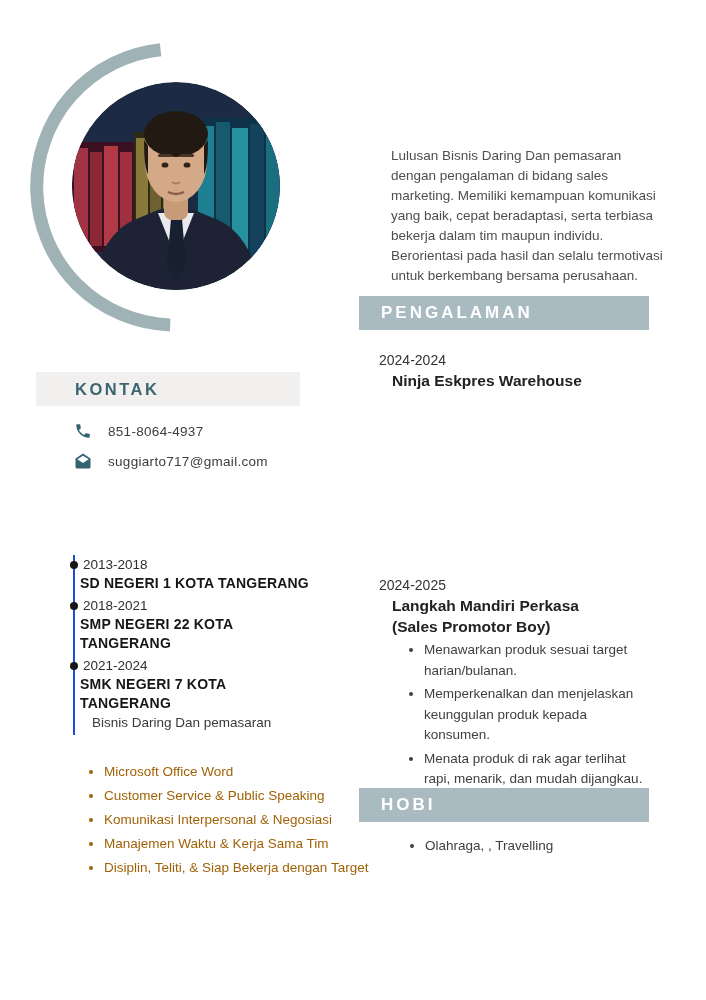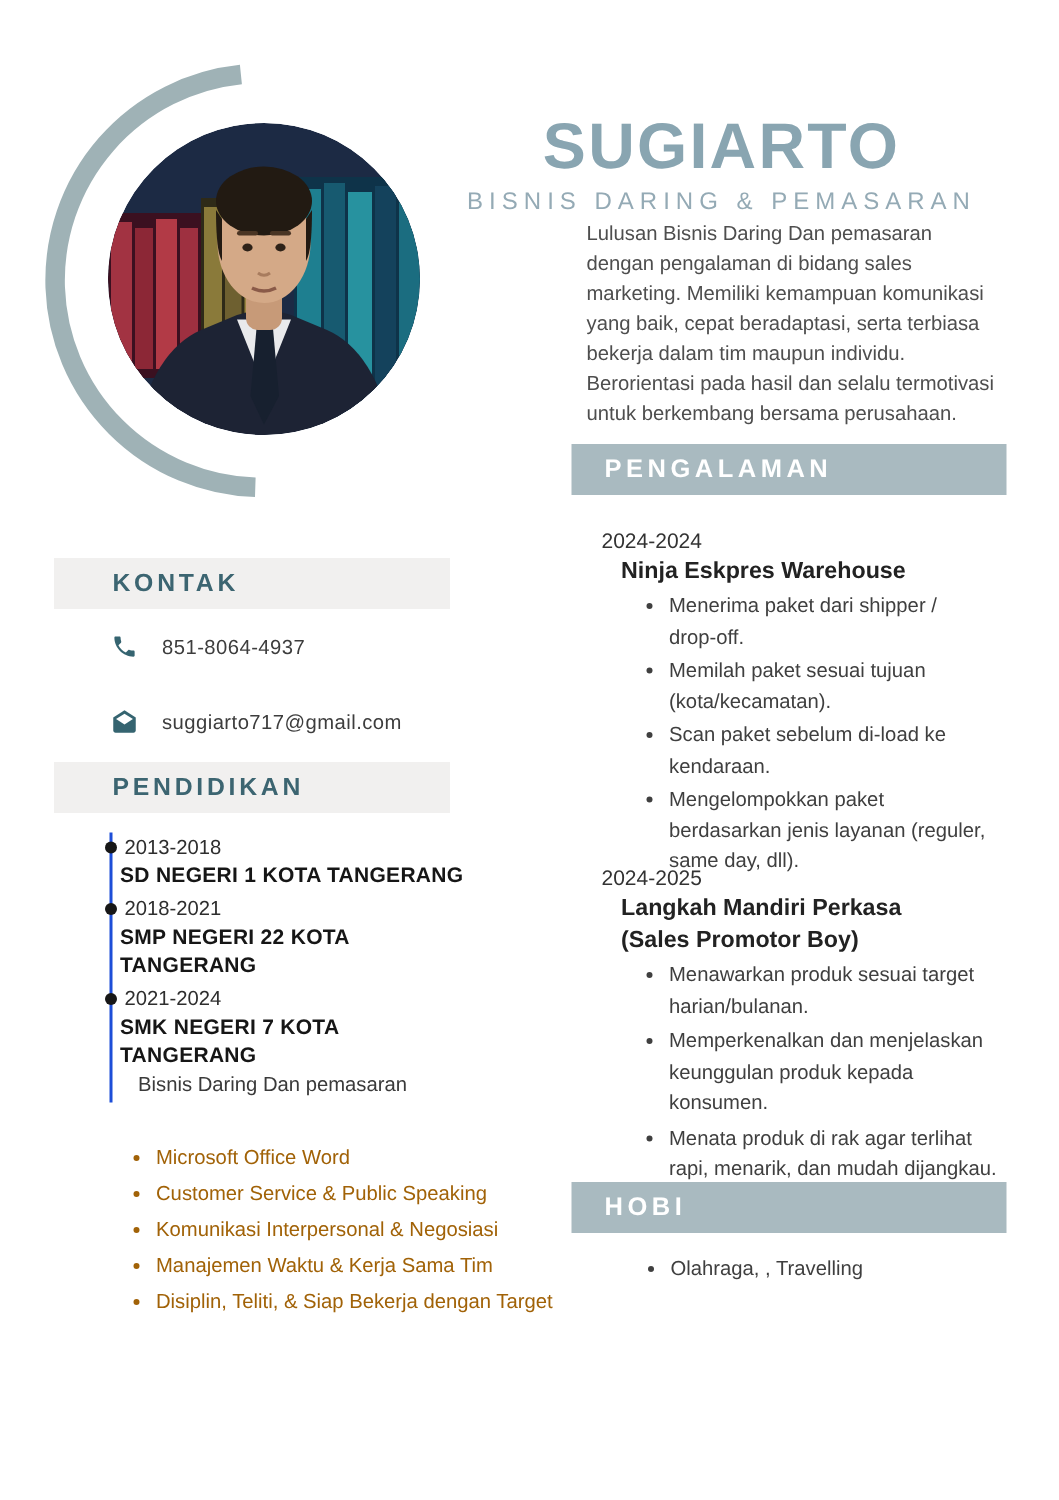--- a/index.html
+++ b/index.html
@@ -10,21 +10,21 @@
   
   .arc{position:absolute;left:0;top:0;}
   .photo{position:absolute;left:72px;top:82px;width:208px;height:208px;border-radius:50%;overflow:hidden;}
   .name-block{position:absolute;left:300px;top:74px;width:362px;text-align:center;}
   .name{font-size:43px;font-weight:800;letter-spacing:1.5px;color:#89a5b1;line-height:48px;}
   .subtitle{margin-top:3px;font-size:16px;font-weight:500;letter-spacing:4px;color:#94aab5;line-height:20px;}
   .summary{position:absolute;left:391px;top:146px;width:276px;margin:0;
     font-size:13.5px;line-height:20px;color:#4e4e4e;}
   
   .left-col{position:absolute;left:36px;top:372px;width:264px;height:560px;}
-  .right-col{position:absolute;left:381px;top:296px;width:292px;height:600px;}
+  .right-col{position:absolute;left:359px;top:296px;width:292px;height:600px;}
   .lbar{position:absolute;left:0;width:264px;height:34px;background:#f1f0ef;
     display:flex;align-items:center;padding-left:39px;box-sizing:border-box;}
   .lbar span{font-size:16.5px;font-weight:800;letter-spacing:2.5px;color:#3c6571;}
   .rbar{position:absolute;left:0;width:290px;height:34px;background:#a9bac0;
     display:flex;align-items:center;padding-left:22px;box-sizing:border-box;}
   .rbar span{font-size:17px;font-weight:800;letter-spacing:3px;color:#ffffff;}
   
   .contact-row{position:absolute;left:38px;display:flex;align-items:center;gap:16px;}
   .cicon{width:18px;height:18px;flex:0 0 auto;}
   .ctext{font-size:13.5px;color:#3d3d3d;letter-spacing:0.3px;}
@@ -94,51 +94,44 @@
         <rect x="86" y="72" width="14" height="3" rx="1.5" fill="#4a3524"></rect>
         <rect x="108" y="72" width="14" height="3" rx="1.5" fill="#4a3524"></rect>
         <ellipse cx="93" cy="83" rx="3.4" ry="2.6" fill="#2e2218"></ellipse>
         <ellipse cx="115" cy="83" rx="3.4" ry="2.6" fill="#2e2218"></ellipse>
         <path d="M100,100 Q104,103 108,100" fill="none" stroke="#a87c5e" stroke-width="2"></path>
         <path d="M96,110 Q104,114 112,110" fill="none" stroke="#8a5a48" stroke-width="2.4"></path>
       </g>
     </svg>
   </div>
 
-  <div class="name-block">
-    <div class="name">SUGIARTO</div>
-    <div class="subtitle">BISNIS DARING &amp; PEMASARAN</div>
-  </div>
 
   <p class="summary">Lulusan Bisnis Daring Dan pemasaran dengan pengalaman di bidang sales marketing. Memiliki kemampuan komunikasi yang baik, cepat beradaptasi, serta terbiasa bekerja dalam tim maupun individu. Berorientasi pada hasil dan selalu termotivasi untuk berkembang bersama perusahaan.</p>
 
   <div class="left-col">
 
     <div class="lbar" style="top:0;">
       <span>KONTAK</span>
     </div>
 
     <div class="contact-row" style="top:50px;">
       <svg class="cicon" viewBox="0 0 24 24">
         <path fill="#356470" d="M6.6 10.8c1.4 2.8 3.8 5.1 6.6 6.6l2.2-2.2c.3-.3.7-.4 1-.2 1.1.4 2.3.6 3.6.6.6 0 1 .4 1 1V20c0 .6-.4 1-1 1C10.8 21 3 13.2 3 4c0-.6.4-1 1-1h3.5c.6 0 1 .4 1 1 0 1.2.2 2.4.6 3.6.1.3 0 .7-.2 1l-2.3 2.2z"></path>
       </svg>
       <span class="ctext">851-8064-4937</span>
     </div>
 
-    <div class="contact-row" style="top:100px;">
+    <div class="contact-row" style="top:80px;">
       <svg class="cicon" viewBox="0 0 24 24">
         <path fill="#356470" d="M12 2 2 8.5V20c0 1.1.9 2 2 2h16c1.1 0 2-.9 2-2V8.5L12 2z"></path>
         <path fill="#ffffff" d="M4.5 9.8 12 14.6l7.5-4.8L12 5 4.5 9.8z"></path>
       </svg>
       <span class="ctext">suggiarto717@gmail.com</span>
     </div>
 
-    <div class="lbar" style="top:136px;">
-      <span>PENDIDIKAN</span>
-    </div>
 
     <div class="timeline">
       <div class="t-entry">
         <div class="t-date">2013-2018</div>
         <div class="t-school">SD NEGERI 1 KOTA TANGERANG</div>
       </div>
       <div class="t-entry">
         <div class="t-date">2018-2021</div>
         <div class="t-school">SMP NEGERI 22 KOTA TANGERANG</div>
       </div>
@@ -161,26 +154,20 @@
 
   <div class="right-col">
 
     <div class="rbar" style="top:0;">
       <span>PENGALAMAN</span>
     </div>
 
     <div class="job" style="top:55px;">
       <div class="jdate">2024-2024</div>
       <div class="jcompany">Ninja Eskpres Warehouse</div>
-      <ul class="jbullets">
-        <li>Menerima paket dari shipper / drop-off.</li>
-        <li>Memilah paket sesuai tujuan (kota/kecamatan).</li>
-        <li>Scan paket sebelum di-load ke kendaraan.</li>
-        <li>Mengelompokkan paket berdasarkan jenis layanan (reguler, same day, dll).</li>
-      </ul>
     </div>
 
     <div class="job job2" style="top:280px;">
       <div class="jdate">2024-2025</div>
       <div class="jcompany">Langkah Mandiri Perkasa (Sales Promotor Boy)</div>
       <ul class="jbullets">
         <li>Menawarkan produk sesuai target harian/bulanan.</li>
         <li>Memperkenalkan dan menjelaskan keunggulan produk kepada konsumen.</li>
         <li>Menata produk di rak agar terlihat rapi, menarik, dan mudah dijangkau.</li>
       </ul>

